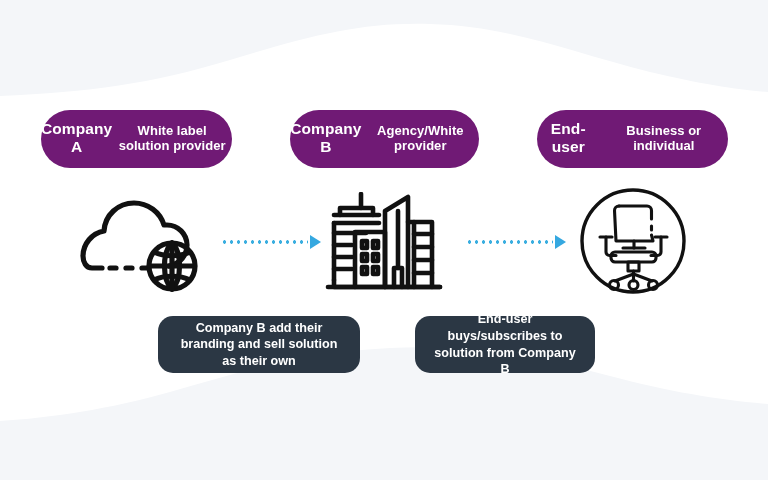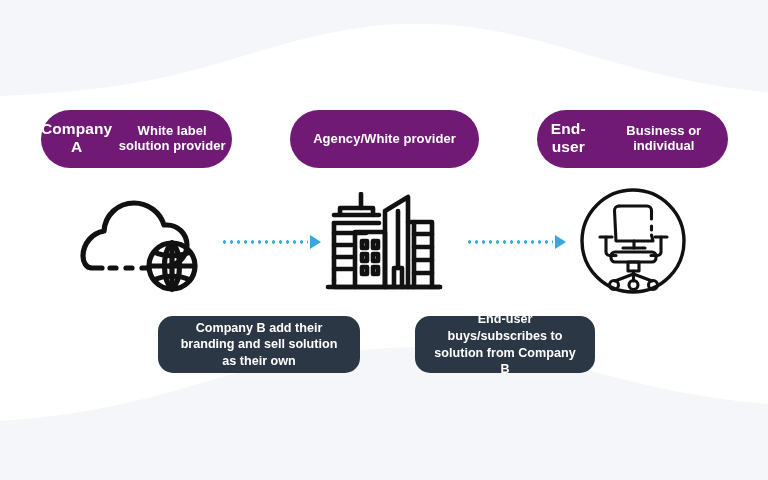--- a/index.html
+++ b/index.html
@@ -118,20 +118,21 @@
     <rect x="0" y="0" width="768" height="480" fill="#f4f6f9"></rect>
     <path d="M0,96 C90,92 150,84 230,60 C310,36 360,22 430,24 C510,26 570,52 650,72 C700,84 740,90 768,92 L768,404 C720,400 670,392 610,376 C540,357 470,344 390,348 C305,352 240,372 170,392 C110,409 50,418 0,421 Z" fill="#ffffff"></path>
   </svg>
 
   <div class="pill" id="pill-a">
     <div class="pill-title">Company A</div>
     <div class="pill-sub">White label solution provider</div>
   </div>
 
   <div class="pill" id="pill-b">
+    <div class="pill-title">Company B</div>
     <div class="pill-sub">Agency/White provider</div>
   </div>
 
   <div class="pill" id="pill-c">
     <div class="pill-title">End-user</div>
     <div class="pill-sub">Business or individual</div>
   </div>
 
   <div class="icon-slot" id="icon-cloud">
     <svg width="142" height="104" viewBox="0 0 142 104">

